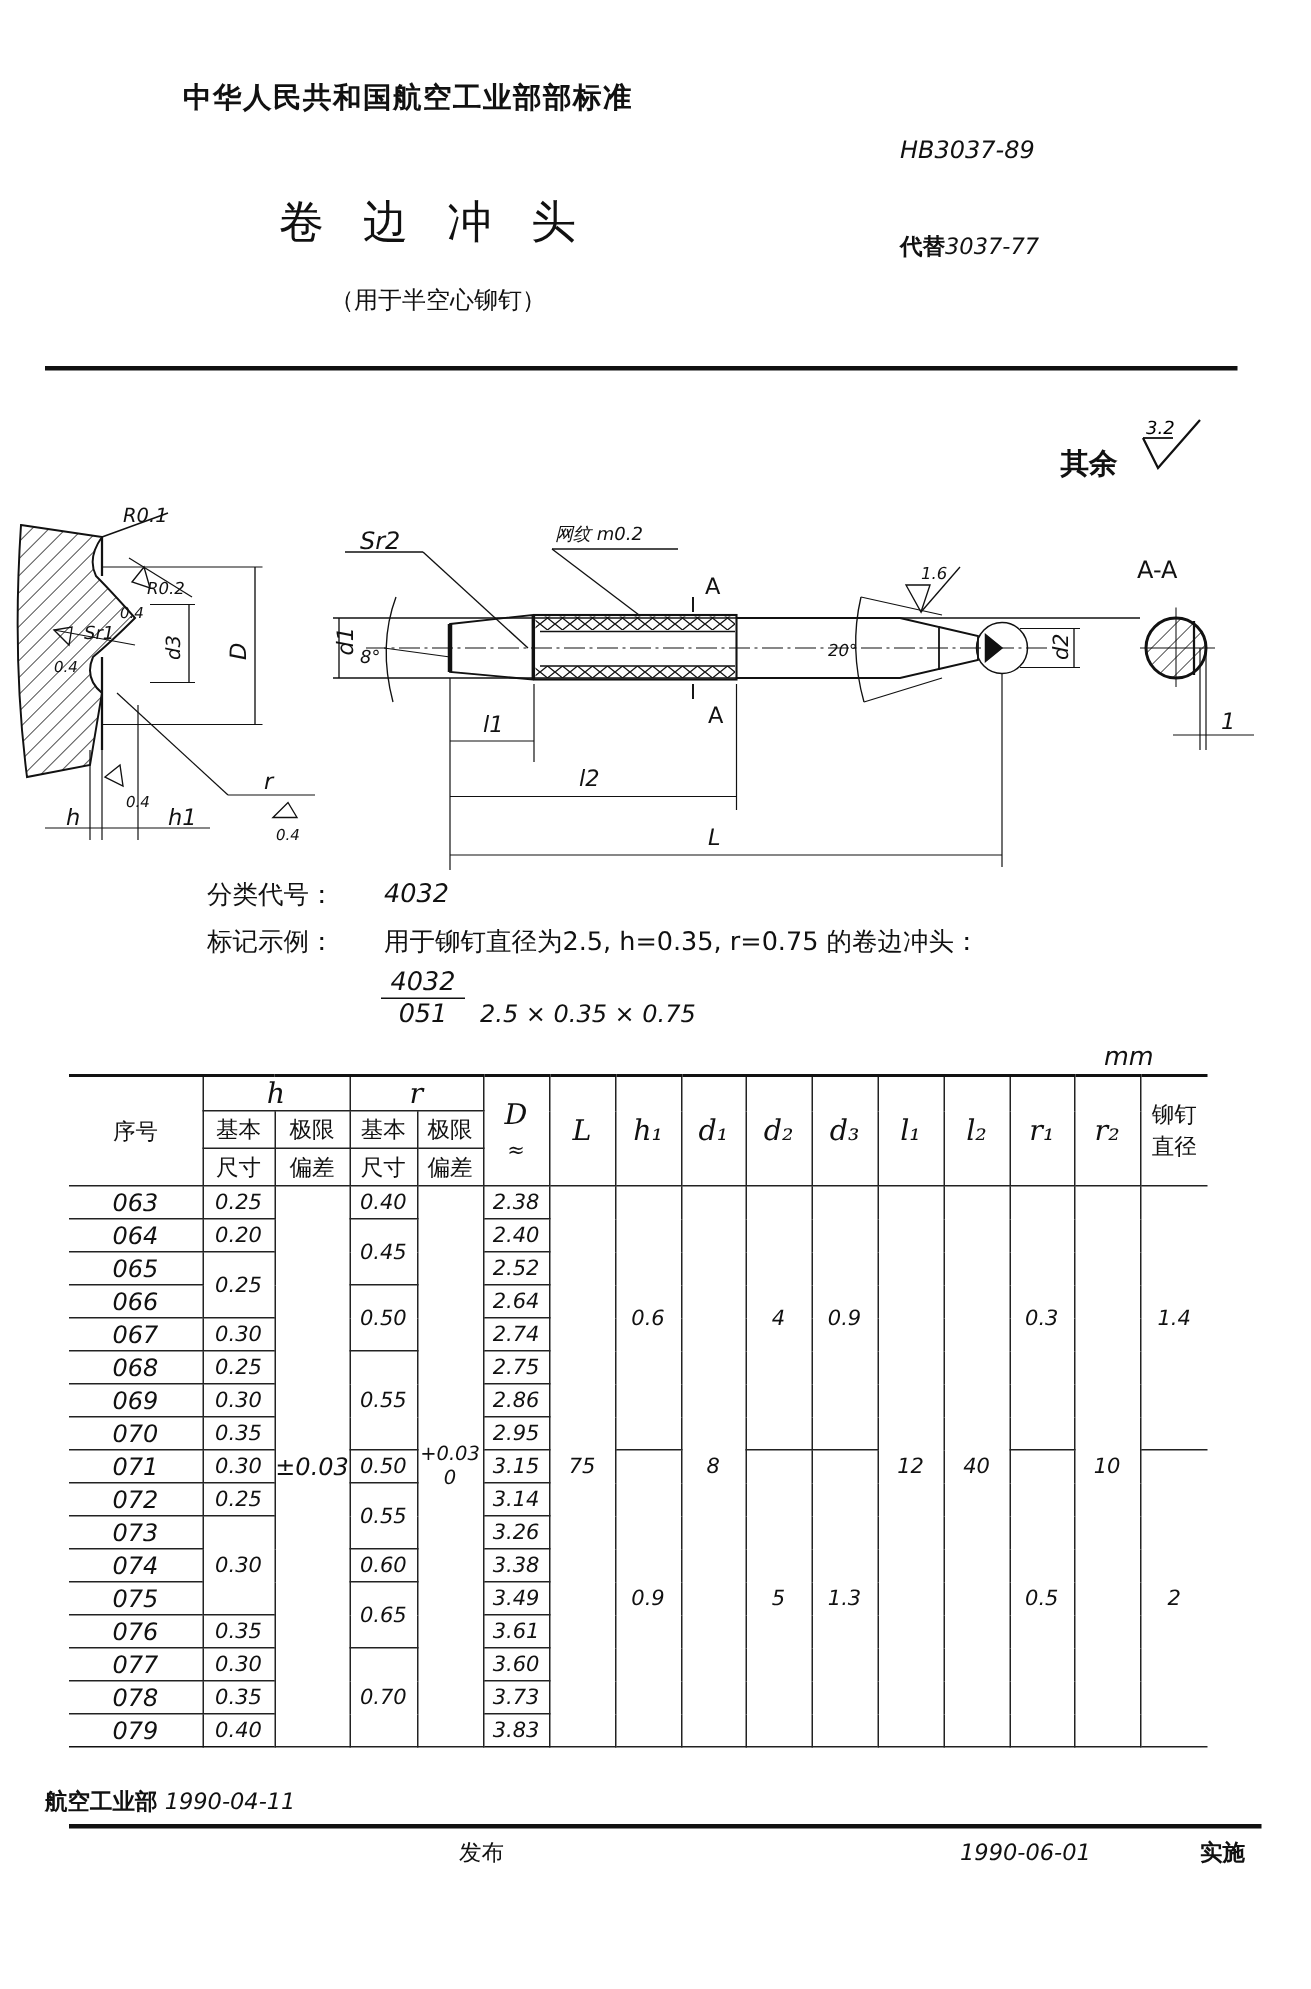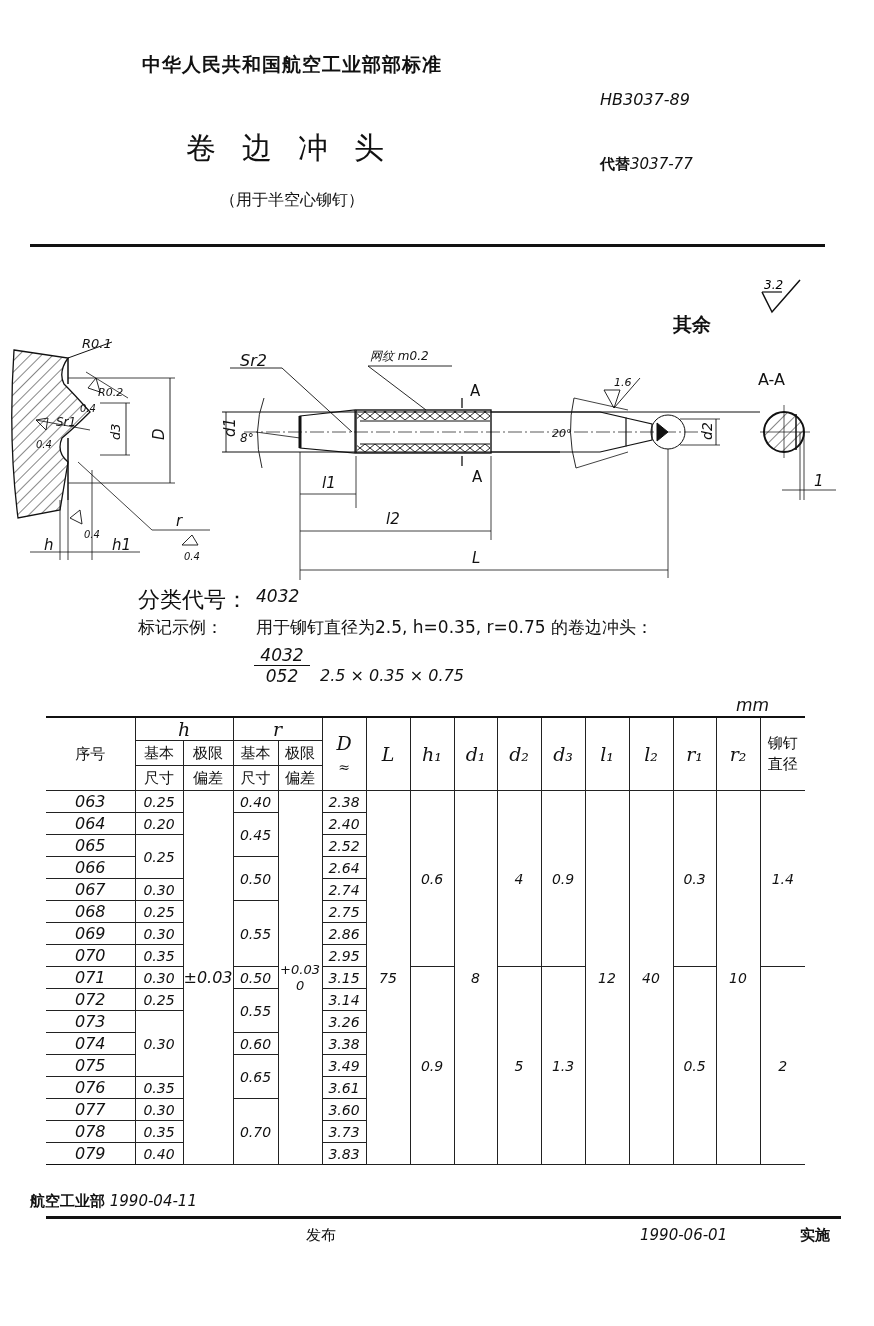--- a/index.html
+++ b/index.html
@@ -1,28 +1,28 @@
 <!DOCTYPE html>
 <html><head>
 <meta charset="utf-8">
 <style>
   html, body { margin:0; padding:0; background:#fff; }
   body { width:874px; height:1326px; position:relative; overflow:hidden;
          font-family:"DejaVu Sans", sans-serif; color:#111; }
   .abs { position:absolute; white-space:nowrap; }
   .ital { font-family:"DejaVu Sans", sans-serif; font-style:italic; }
-  .hdr-org { left:122px; top:52px; font-size:19px; font-weight:bold; letter-spacing:1px;margin-left:20px; }
+  .hdr-org { left:122px; top:52px; font-size:19px; font-weight:bold; letter-spacing:1px; }
   .std-no { left:600px; top:90px; font-size:16px; }
   .title { left:186px; top:128px; font-size:30px; letter-spacing:26px; font-family:"DejaVu Serif", serif; }
   .replace { left:600px; top:155px; font-size:15px; }
   .subtitle { left:220px; top:190px; font-size:16px;text-align:center; }
   .rule-top { left:30px; top:244px; width:795px; height:3px; background:#111; }
-  .rough-rest { left:673px; top:296px; font-size:19px; font-weight:bold;margin-top:16px; }
+  .rough-rest { left:707px; top:296px; font-size:19px; font-weight:bold; }
   .drawing { position:absolute; left:0; top:270px; }
-  .classify { left:138px; top:585px; font-size:22px; }
+  .classify { left:138px; top:585px; font-size:17px; }
   .classify-val { left:256px; top:586px; font-size:17px; font-style:italic; }
   .mark-label { left:138px; top:616px; font-size:17px; }
   .mark-text { left:256px; top:616px; font-size:17px; }
   .frac { position:absolute; left:254px; top:645px; font-size:17px; font-style:italic; text-align:center; width:56px; }
   .frac .num { display:block; border-bottom:1.5px solid #111; line-height:20px; }
   .frac .den { display:block; line-height:20px; }
   .frac-rest { left:320px; top:666px; font-size:16px; font-style:italic; }
   .unit { left:736px; top:695px; font-size:17px; font-style:italic; }
   table.spec { position:absolute; left:46px; top:716px; border-collapse:collapse; font-size:14px; }
   table.spec td, table.spec th { border:1px solid #222; padding:0; text-align:center; font-weight:normal; }
@@ -166,21 +166,21 @@
     <text x="814" y="486" stroke="none" fill="#111" font-size="15">1</text>
   </g>
 </svg>
 
 <div class="abs classify">分类代号：</div>
 <div class="abs classify-val">4032</div>
 <div class="abs mark-label">标记示例：</div>
 <div class="abs mark-text">用于铆钉直径为2.5, h=0.35, r=0.75 的卷边冲头：</div>
 <div class="frac">
   <span class="num">4032</span>
-  <span class="den">052</span>
+  <span class="den">051</span>
 </div>
 <div class="abs frac-rest">2.5 × 0.35 × 0.75</div>
 
 <div class="abs unit">mm</div>
 
 <table class="spec">
   <colgroup>
     <col style="width:89px">
       <col style="width:48px">
       <col style="width:40px">

